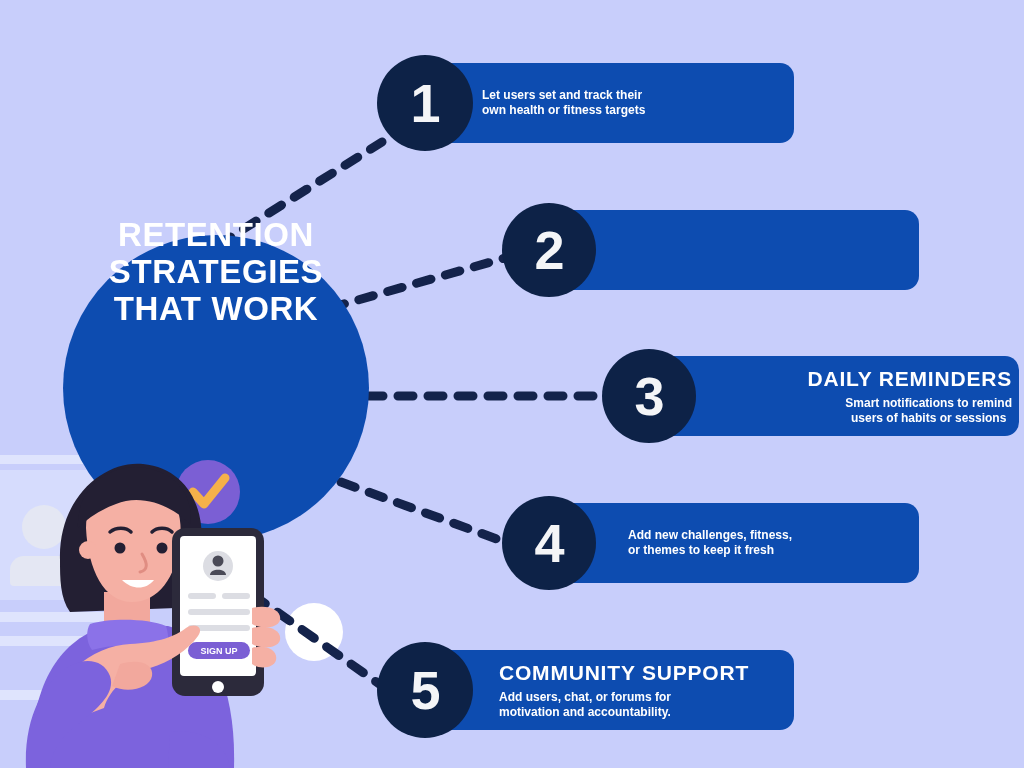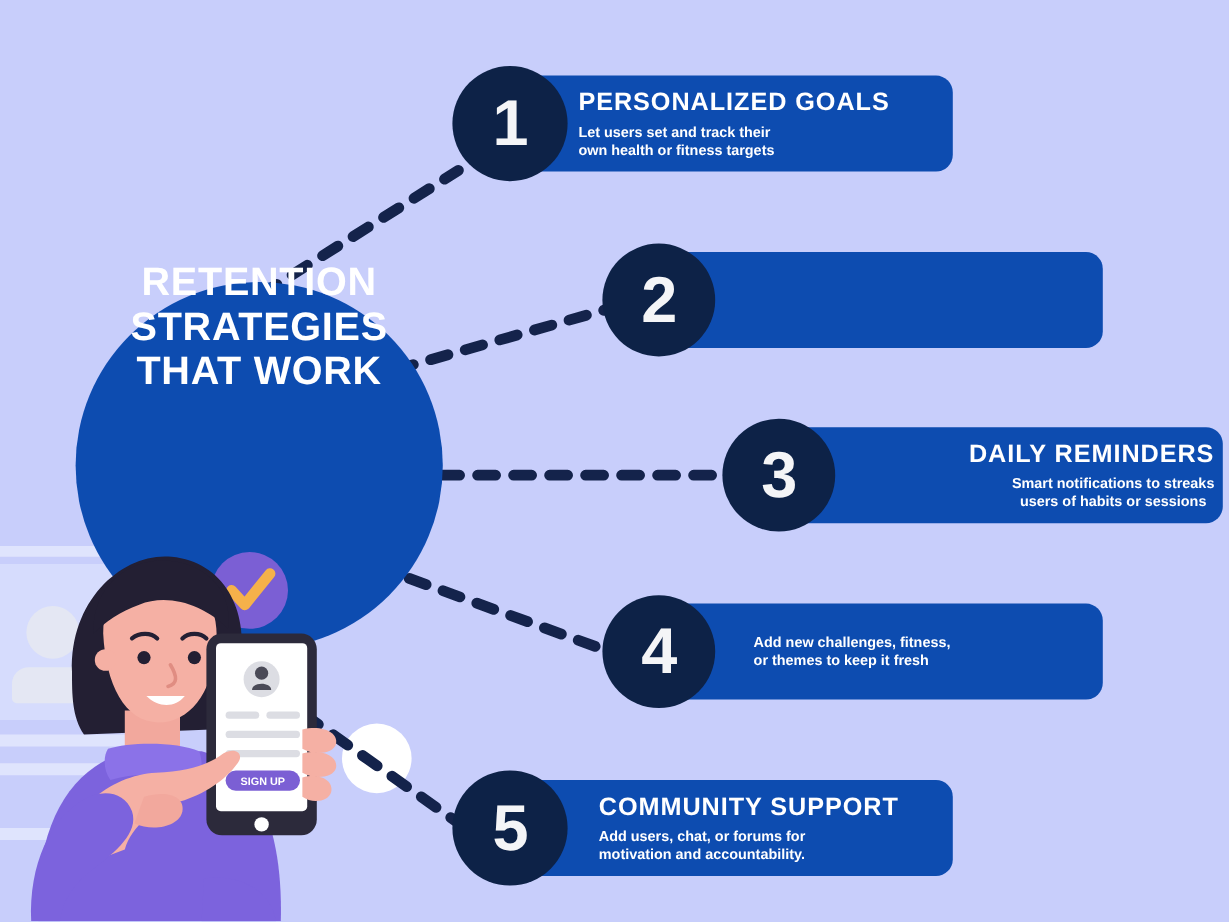--- a/index.html
+++ b/index.html
@@ -163,41 +163,40 @@
 
   <div class="hub">
     <div class="hub-text">RETENTION
 STRATEGIES
 THAT WORK</div>
   </div>
 
   <div class="step" style="left:377px; top:55px; width:420px; height:96px;">
     <div class="step-card" style="left:48px; top:8px; width:369px; height:80px;"></div>
     <div class="step-card-inner" style="left:105px; right:16px;">
-      <p class="step-title">PERSONALIZED GOALS</p>
       <p class="step-desc">Let users set and track their
 own health or fitness targets</p>
     </div>
     <div class="step-badge" style="left:0px; top:0px; width:96px; height:96px;">
       <span class="step-num">1</span>
     </div>
   </div>
 
   <div class="step" style="left:502px; top:203px; width:420px; height:94px;">
     <div class="step-card" style="left:48px; top:7px; width:369px; height:80px;"></div>
     <div class="step-badge" style="left:0px; top:0px; width:94px; height:94px;">
       <span class="step-num">2</span>
     </div>
   </div>
 
   <div class="step align-center" style="left:602px; top:349px; width:420px; height:94px;">
     <div class="step-card" style="left:48px; top:7px; width:369px; height:80px;"></div>
     <div class="step-card-inner" style="left:110px; right:10px;">
       <p class="step-title">DAILY REMINDERS</p>
-      <p class="step-desc">Smart notifications  to  streaks
+      <p class="step-desc">Smart notifications  to  remind
 users of habits or sessions</p>
     </div>
     <div class="step-badge" style="left:0px; top:0px; width:94px; height:94px;">
       <span class="step-num">3</span>
     </div>
   </div>
 
   <div class="step" style="left:502px; top:496px; width:420px; height:94px;">
     <div class="step-card" style="left:48px; top:7px; width:369px; height:80px;"></div>
     <div class="step-card-inner" style="left:126px; right:10px;">

